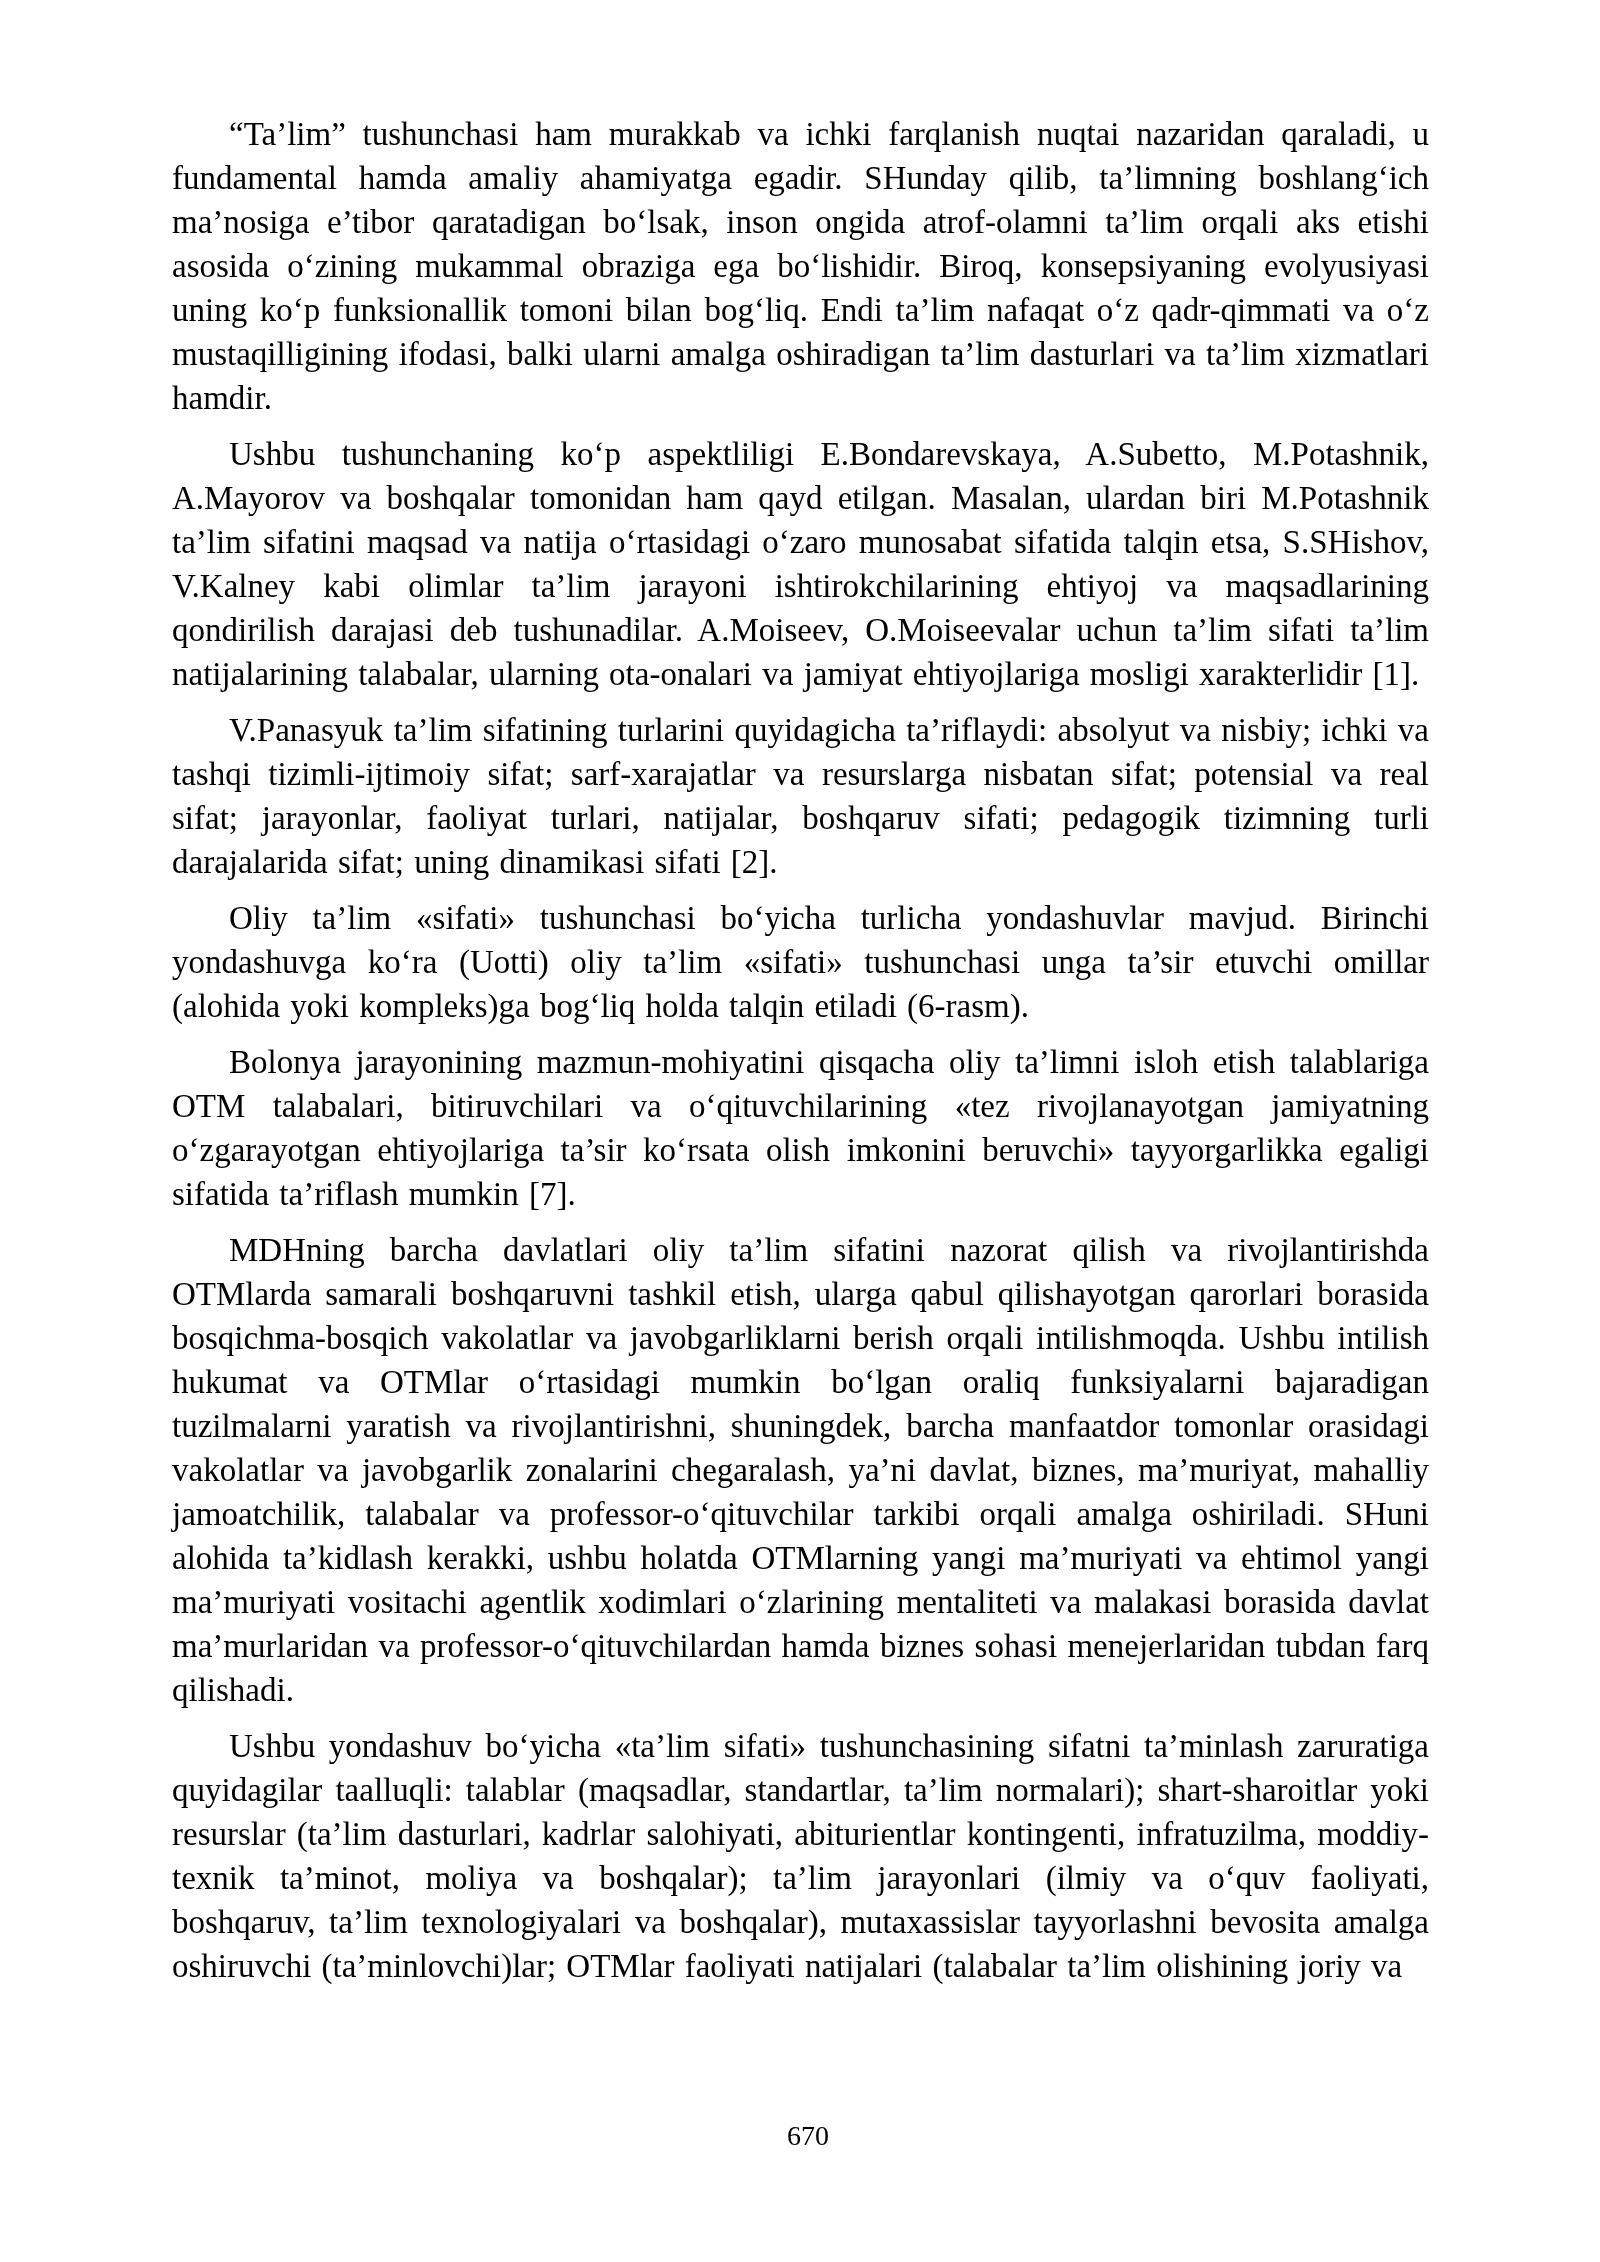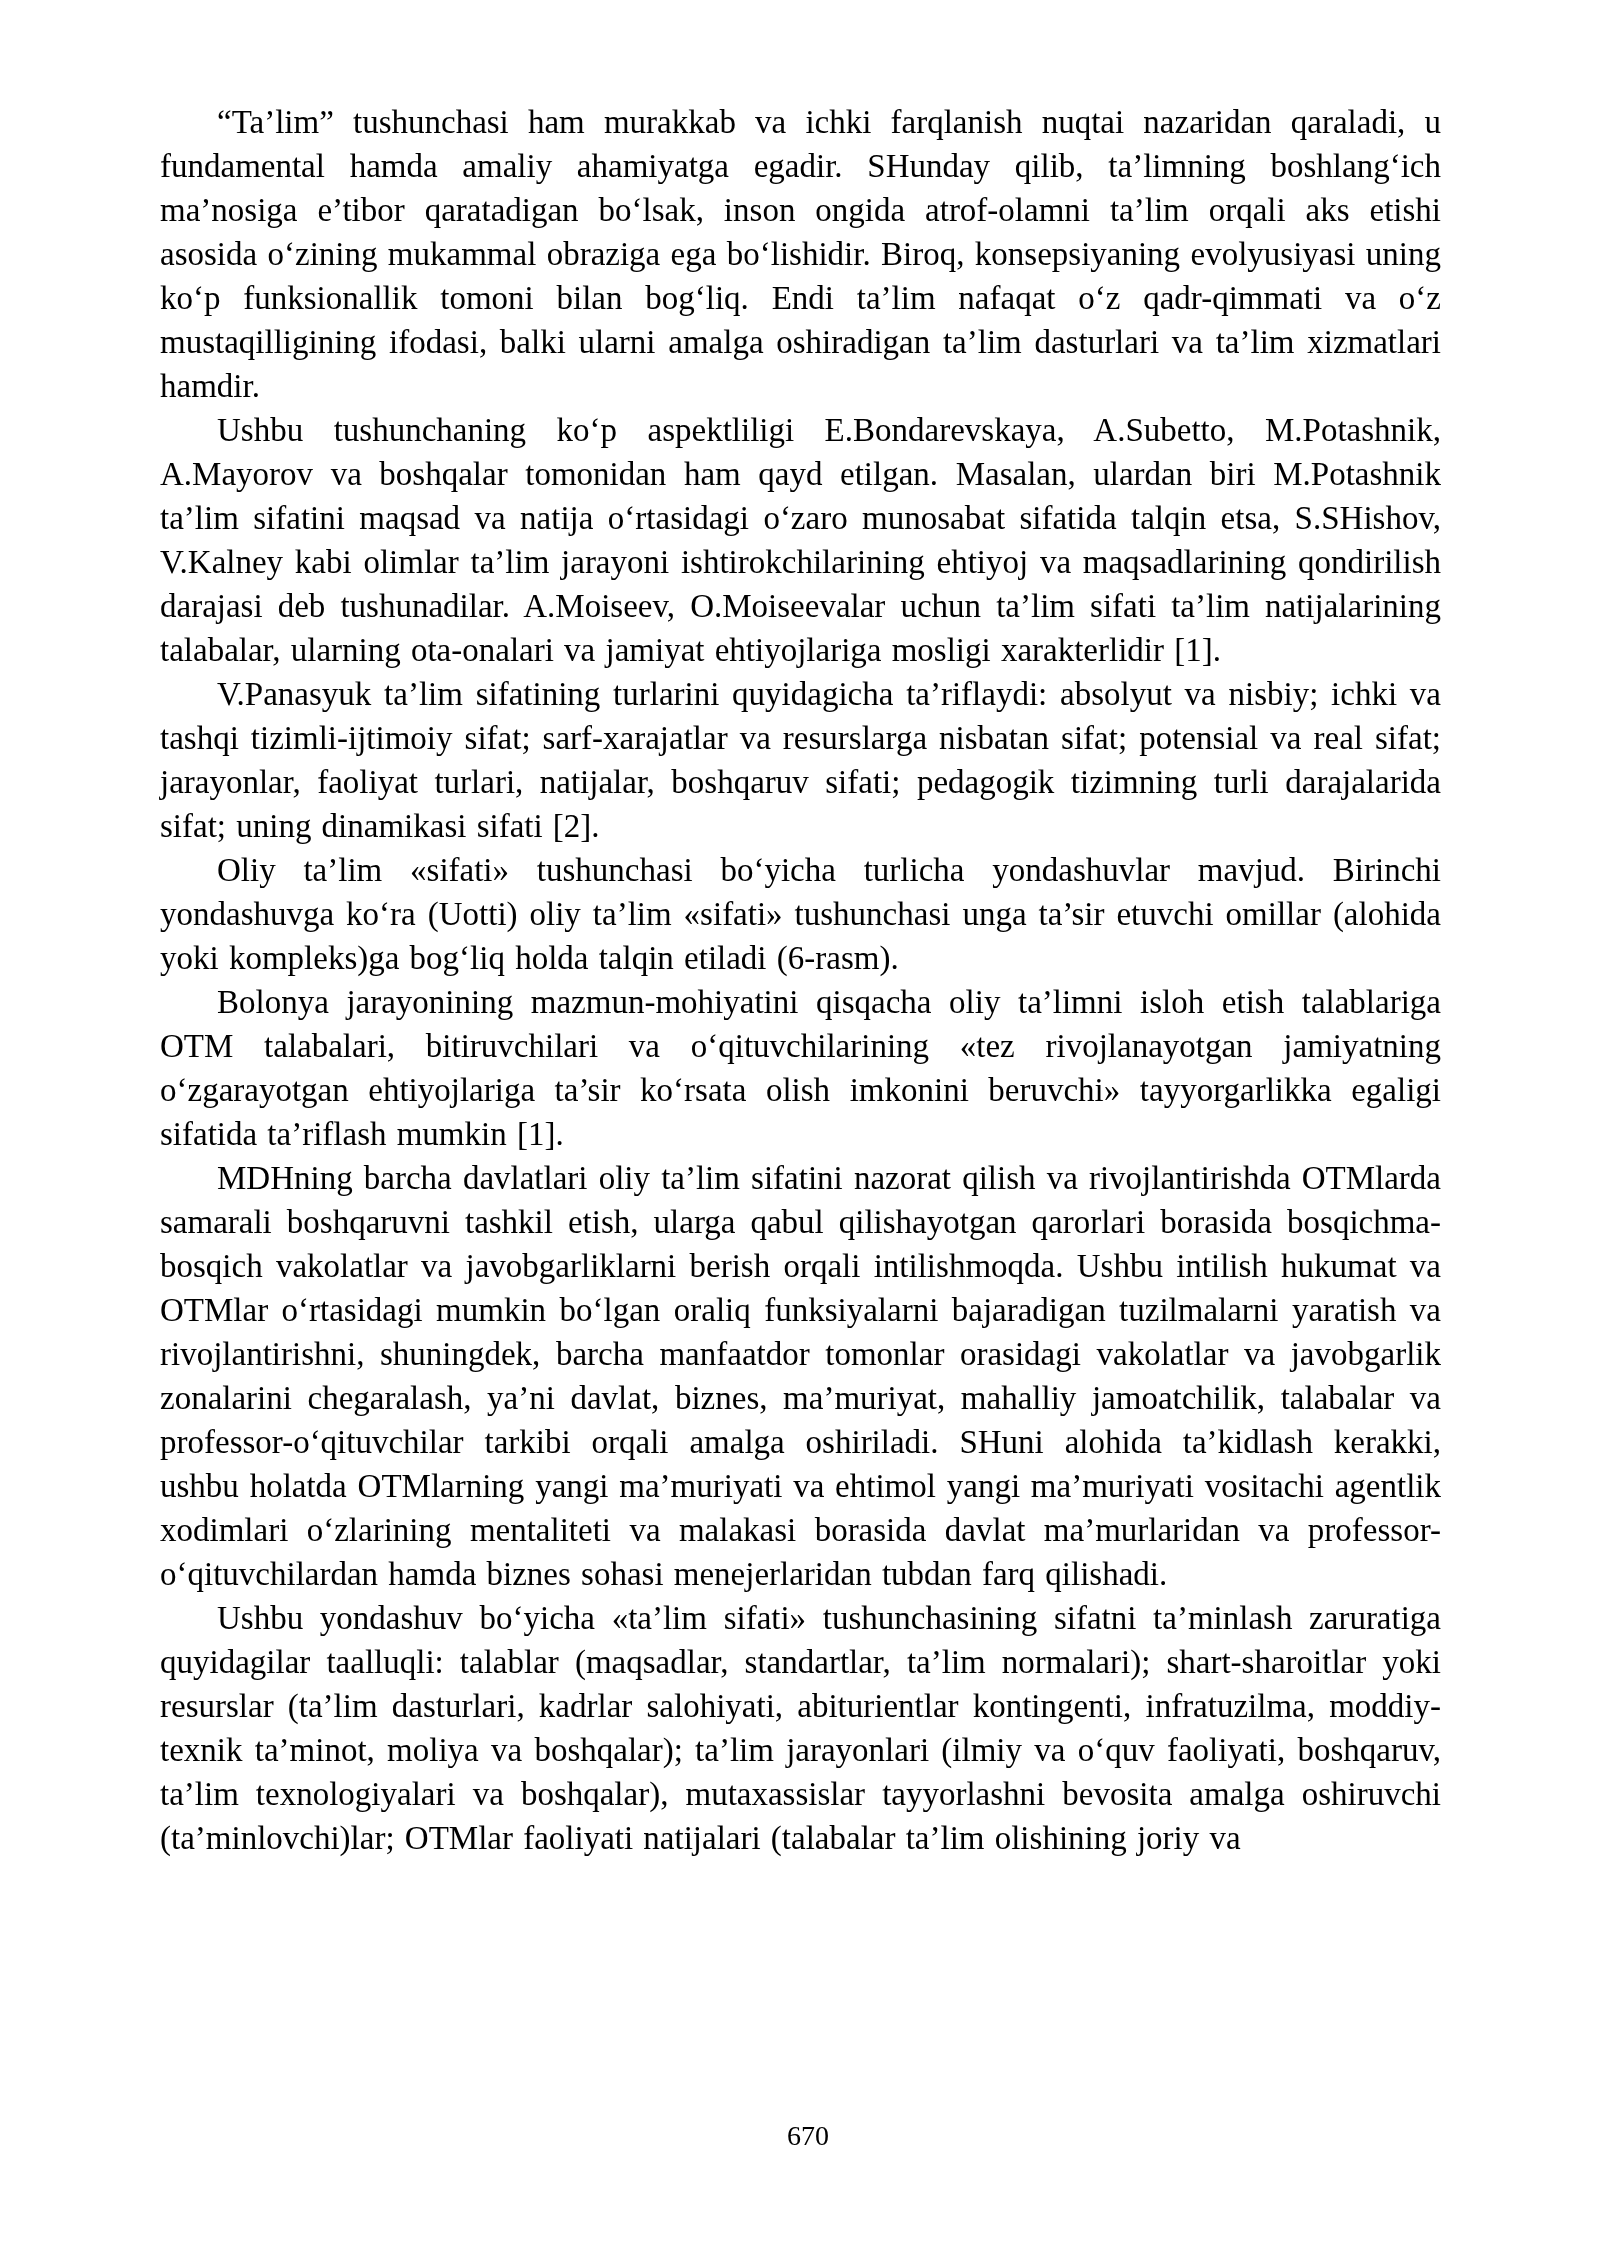--- a/index.html
+++ b/index.html
@@ -21,21 +21,21 @@
     position: absolute;
     left: 160px;
     top: 100px;
     width: 1281px;
     font-size: 33px;
     line-height: 44px;
     text-align: justify;
     word-spacing: 0.06em;
   }
   .content p {
-    margin: 0;
+    margin: 12px;
     padding: 0;
     text-indent: 57px;
   }
   .page-number {
     position: absolute;
     top: 2118px;
     left: 8px;
     width: 100%;
     text-align: center;
     font-size: 28px;
@@ -44,18 +44,18 @@
 </style>
 </head>
 <body>
 
 <div class="page">
   <div class="content">
     <p>“Ta’lim” tushunchasi ham murakkab va ichki farqlanish nuqtai nazaridan qaraladi, u fundamental hamda amaliy ahamiyatga egadir. SHunday qilib, ta’limning boshlang‘ich ma’nosiga e’tibor qaratadigan bo‘lsak, inson ongida atrof-olamni ta’lim orqali aks etishi asosida o‘zining mukammal obraziga ega bo‘lishidir. Biroq, konsepsiyaning evolyusiyasi uning ko‘p funksionallik tomoni bilan bog‘liq. Endi ta’lim nafaqat o‘z qadr-qimmati va o‘z mustaqilligining ifodasi, balki ularni amalga oshiradigan ta’lim dasturlari va ta’lim xizmatlari hamdir.</p>
     <p>Ushbu tushunchaning ko‘p aspektliligi E.Bondarevskaya, A.Subetto, M.Potashnik, A.Mayorov va boshqalar tomonidan ham qayd etilgan. Masalan, ulardan biri M.Potashnik ta’lim sifatini maqsad va natija o‘rtasidagi o‘zaro munosabat sifatida talqin etsa, S.SHishov, V.Kalney kabi olimlar ta’lim jarayoni ishtirokchilarining ehtiyoj va maqsadlarining qondirilish darajasi deb tushunadilar. A.Moiseev, O.Moiseevalar uchun ta’lim sifati ta’lim natijalarining talabalar, ularning ota-onalari va jamiyat ehtiyojlariga mosligi xarakterlidir [1].</p>
     <p>V.Panasyuk ta’lim sifatining turlarini quyidagicha ta’riflaydi: absolyut va nisbiy; ichki va tashqi tizimli-ijtimoiy sifat; sarf-xarajatlar va resurslarga nisbatan sifat; potensial va real sifat; jarayonlar, faoliyat turlari, natijalar, boshqaruv sifati; pedagogik tizimning turli darajalarida sifat; uning dinamikasi sifati [2].</p>
     <p>Oliy ta’lim «sifati» tushunchasi bo‘yicha turlicha yondashuvlar mavjud. Birinchi yondashuvga ko‘ra (Uotti) oliy ta’lim «sifati» tushunchasi unga ta’sir etuvchi omillar (alohida yoki kompleks)ga bog‘liq holda talqin etiladi (6-rasm).</p>
-    <p>Bolonya jarayonining mazmun-mohiyatini qisqacha oliy ta’limni isloh etish talablariga OTM talabalari, bitiruvchilari va o‘qituvchilarining «tez rivojlanayotgan jamiyatning o‘zgarayotgan ehtiyojlariga ta’sir ko‘rsata olish imkonini beruvchi» tayyorgarlikka egaligi sifatida ta’riflash mumkin [1].</p>
+    <p>Bolonya jarayonining mazmun-mohiyatini qisqacha oliy ta’limni isloh etish talablariga OTM talabalari, bitiruvchilari va o‘qituvchilarining «tez rivojlanayotgan jamiyatning o‘zgarayotgan ehtiyojlariga ta’sir ko‘rsata olish imkonini beruvchi» tayyorgarlikka egaligi sifatida ta’riflash mumkin [7].</p>
     <p>MDHning barcha davlatlari oliy ta’lim sifatini nazorat qilish va rivojlantirishda OTMlarda samarali boshqaruvni tashkil etish, ularga qabul qilishayotgan qarorlari borasida bosqichma-bosqich vakolatlar va javobgarliklarni berish orqali intilishmoqda. Ushbu intilish hukumat va OTMlar o‘rtasidagi mumkin bo‘lgan oraliq funksiyalarni bajaradigan tuzilmalarni yaratish va rivojlantirishni, shuningdek, barcha manfaatdor tomonlar orasidagi vakolatlar va javobgarlik zonalarini chegaralash, ya’ni davlat, biznes, ma’muriyat, mahalliy jamoatchilik, talabalar va professor-o‘qituvchilar tarkibi orqali amalga oshiriladi. SHuni alohida ta’kidlash kerakki, ushbu holatda OTMlarning yangi ma’muriyati va ehtimol yangi ma’muriyati vositachi agentlik xodimlari o‘zlarining mentaliteti va malakasi borasida davlat ma’murlaridan va professor-o‘qituvchilardan hamda biznes sohasi menejerlaridan tubdan farq qilishadi.</p>
     <p>Ushbu yondashuv bo‘yicha «ta’lim sifati» tushunchasining sifatni ta’minlash zaruratiga quyidagilar taalluqli: talablar (maqsadlar, standartlar, ta’lim normalari); shart-sharoitlar yoki resurslar (ta’lim dasturlari, kadrlar salohiyati, abiturientlar kontingenti, infratuzilma, moddiy-texnik ta’minot, moliya va boshqalar); ta’lim jarayonlari (ilmiy va o‘quv faoliyati, boshqaruv, ta’lim texnologiyalari va boshqalar), mutaxassislar tayyorlashni bevosita amalga oshiruvchi (ta’minlovchi)lar; OTMlar faoliyati natijalari (talabalar ta’lim olishining joriy va</p>
   </div>
   <div class="page-number">670</div>
 </div>
 
 </body></html>

